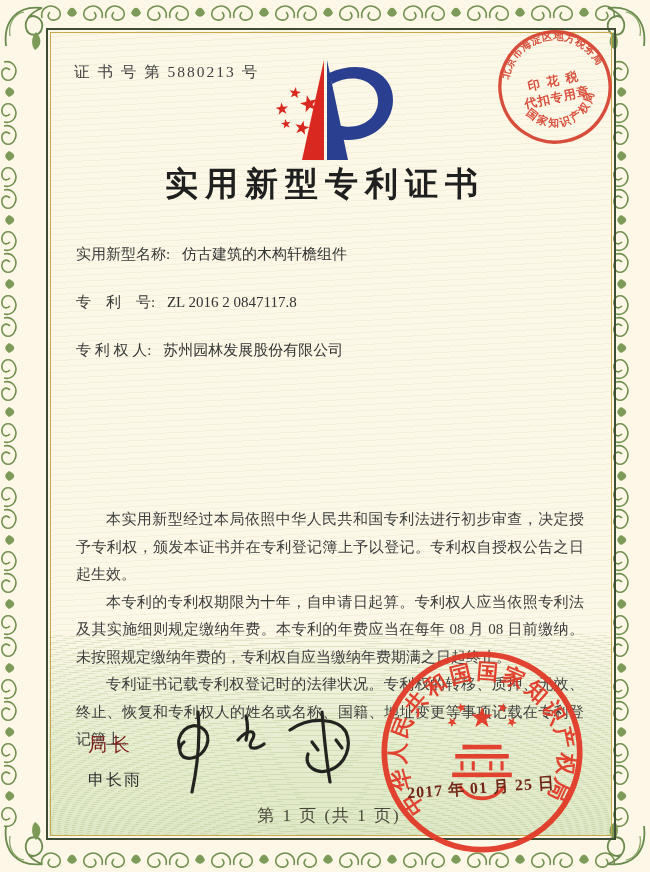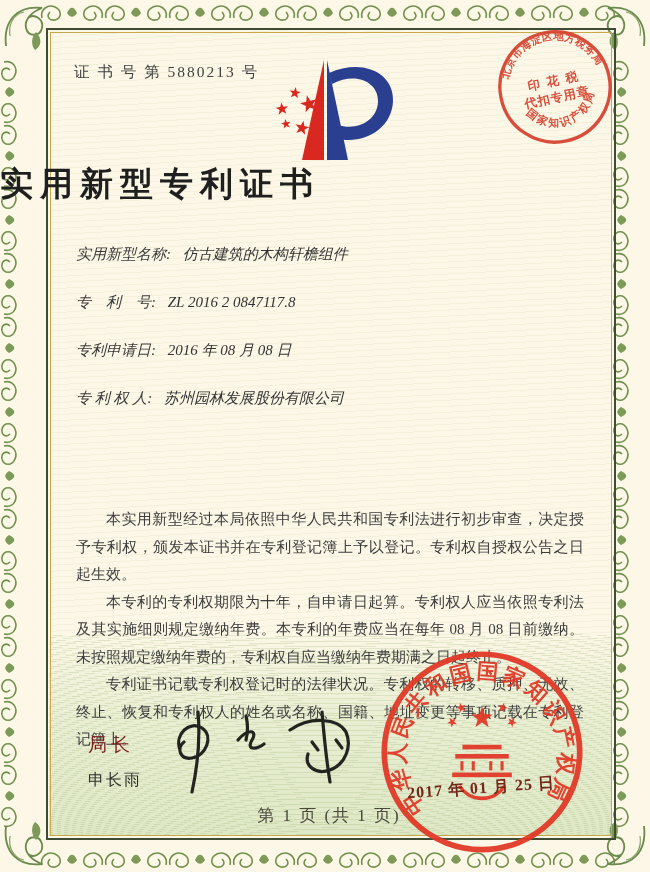--- a/index.html
+++ b/index.html
@@ -29,23 +29,23 @@
     position:absolute;left:74px;top:62px;z-index:3;
     font-size:15.5px;letter-spacing:2px;color:#424242;
   }
   .logo{position:absolute;left:253px;top:56px;width:148px;height:110px;z-index:3;}
   .tax-stamp{
     position:absolute;left:494px;top:26px;width:122px;height:122px;z-index:4;
     transform:rotate(-12deg);opacity:0.92;
   }
   .title{
     position:absolute;left:0;right:0;top:162px;z-index:3;margin:0;
-    text-align:left;font-size:33px;font-weight:600;letter-spacing:7px;color:#1f1f1f;
-  }
-  .fields{position:absolute;left:76px;top:244px;width:480px;z-index:3;font-style:italic;}
+    text-align:center;font-size:33px;font-weight:600;letter-spacing:7px;color:#1f1f1f;
+  }
+  .fields{position:absolute;left:76px;top:244px;width:480px;z-index:3;}
   .field-row{margin-bottom:27px;font-size:15px;line-height:21px;white-space:nowrap;}
   .f-label{color:#3a3a3a;}
   .f-value{margin-left:8px;color:#333;}
   .paras{
     position:absolute;left:76px;top:506px;width:508px;z-index:3;
     font-size:15px;line-height:27.5px;text-align:justify;color:#3d3d3d;
   }
   .paras p{margin:0;text-indent:2em;}
   .signer-title{position:absolute;left:88px;top:732px;z-index:3;font-size:19px;letter-spacing:4px;color:#7f1d1d;}
   .signer-name{position:absolute;left:88px;top:770px;z-index:3;font-size:16px;letter-spacing:2px;color:#2e2e2e;}
@@ -175,24 +175,20 @@
   <h1 class="title">实用新型专利证书</h1>
 
   <div class="fields">
     <div class="field-row">
       <span class="f-label">实用新型名称:</span>
       <span class="f-value">仿古建筑的木构轩檐组件</span>
     </div>
     <div class="field-row">
       <span class="f-label">专　利　号:</span>
       <span class="f-value">ZL 2016 2 0847117.8</span>
-    </div>
-    <div class="field-row">
-      <span class="f-label">专利申请日:</span>
-      <span class="f-value">2016 年 08 月 08 日</span>
     </div>
     <div class="field-row">
       <span class="f-label">专 利 权 人:</span>
       <span class="f-value">苏州园林发展股份有限公司</span>
     </div>
   </div>
 
   <div class="paras">
     <p>本实用新型经过本局依照中华人民共和国专利法进行初步审查，决定授予专利权，颁发本证书并在专利登记簿上予以登记。专利权自授权公告之日起生效。</p>
     <p>本专利的专利权期限为十年，自申请日起算。专利权人应当依照专利法及其实施细则规定缴纳年费。本专利的年费应当在每年 08 月 08 日前缴纳。未按照规定缴纳年费的，专利权自应当缴纳年费期满之日起终止。</p>

